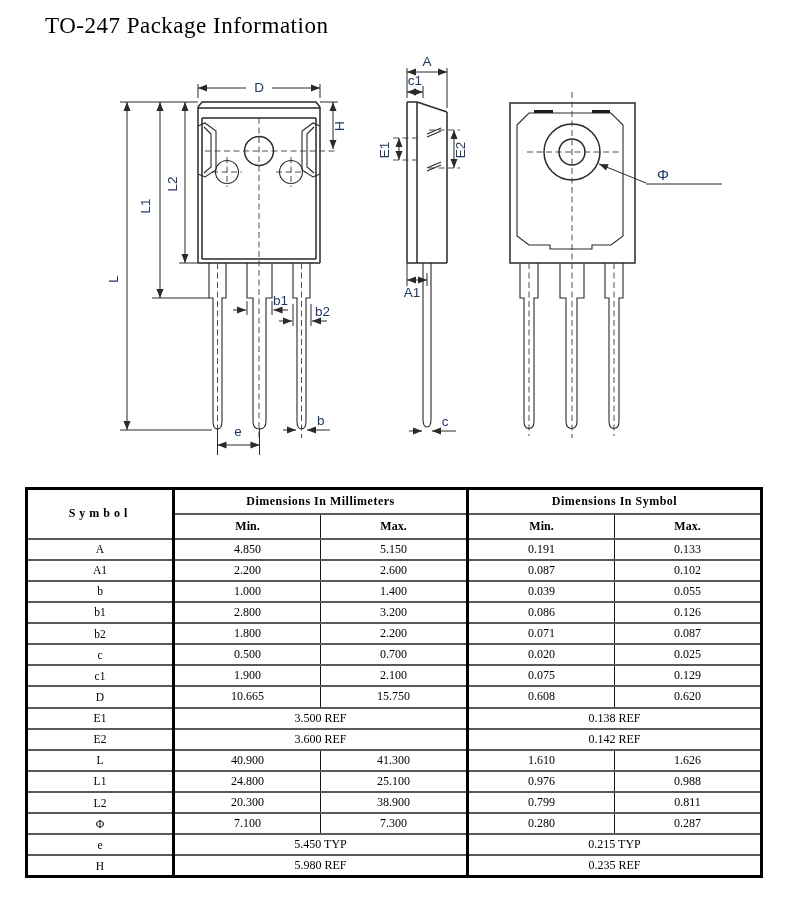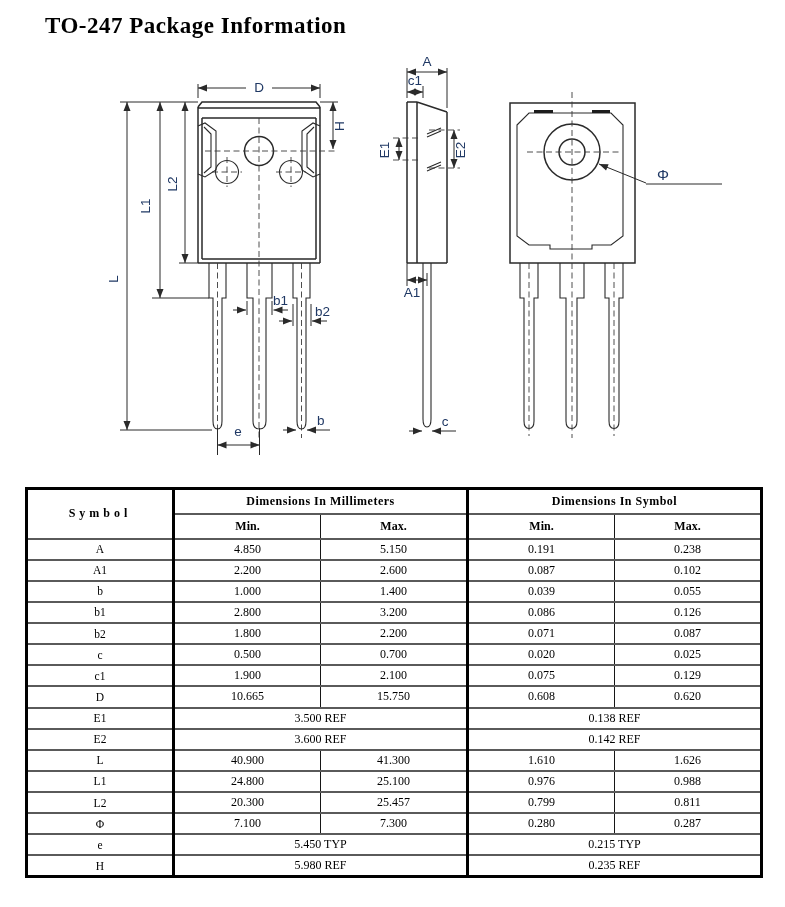--- a/index.html
+++ b/index.html
@@ -1,18 +1,18 @@
 <!DOCTYPE html>
 <html><head>
 <meta charset="utf-8">
 <style>
   html,body{margin:0;padding:0;background:#fff;}
   .page{position:relative;width:785px;height:907px;background:#ffffff;overflow:hidden;
         font-family:"Liberation Serif",serif;}
-  .title{position:absolute;left:45px;top:13px;margin:0;font-size:23px;font-weight:bold;
+  .title{position:absolute;left:45px;top:13px;margin:0;font-size:23px;font-weight:normal;
          color:#000;letter-spacing:.5px;font-family:"Liberation Serif",serif;}
   svg.drawing{position:absolute;left:0;top:0;}
   
   .o{fill:none;stroke:#2a2a2a;stroke-width:1.5;stroke-linejoin:miter;}
   .o2{fill:none;stroke:#2a2a2a;stroke-width:1.1;}
   .bar{fill:none;stroke:#1c1c1c;stroke-width:3;}
   .dsh{fill:none;stroke:#3a3a3a;stroke-width:.9;stroke-dasharray:6 3.5;}
   .dim{fill:none;stroke:#2a2a2a;stroke-width:1;}
   .lbl{fill:#1F3864;font-family:"Liberation Sans",sans-serif;font-size:13.5px;}
   .lblm{text-anchor:middle;}
@@ -147,21 +147,21 @@
         <th>Min.</th>
         <th>Max.</th>
       </tr>
     </thead>
     <tbody>
         <tr>
           <td class="c-sym sym">A</td>
           <td>4.850</td>
           <td class="c-mmmax">5.150</td>
           <td>0.191</td>
-          <td>0.238</td>
+          <td>0.133</td>
         </tr>
         <tr>
           <td class="c-sym sym">A1</td>
           <td>2.200</td>
           <td class="c-mmmax">2.600</td>
           <td>0.087</td>
           <td>0.102</td>
         </tr>
         <tr>
           <td class="c-sym sym">b</td>
@@ -225,21 +225,21 @@
         <tr>
           <td class="c-sym sym">L1</td>
           <td>24.800</td>
           <td class="c-mmmax">25.100</td>
           <td>0.976</td>
           <td>0.988</td>
         </tr>
         <tr>
           <td class="c-sym sym">L2</td>
           <td>20.300</td>
-          <td class="c-mmmax">25.457</td>
+          <td class="c-mmmax">38.900</td>
           <td>0.799</td>
           <td>0.811</td>
         </tr>
         <tr>
           <td class="c-sym sym">Φ</td>
           <td>7.100</td>
           <td class="c-mmmax">7.300</td>
           <td>0.280</td>
           <td>0.287</td>
         </tr>

